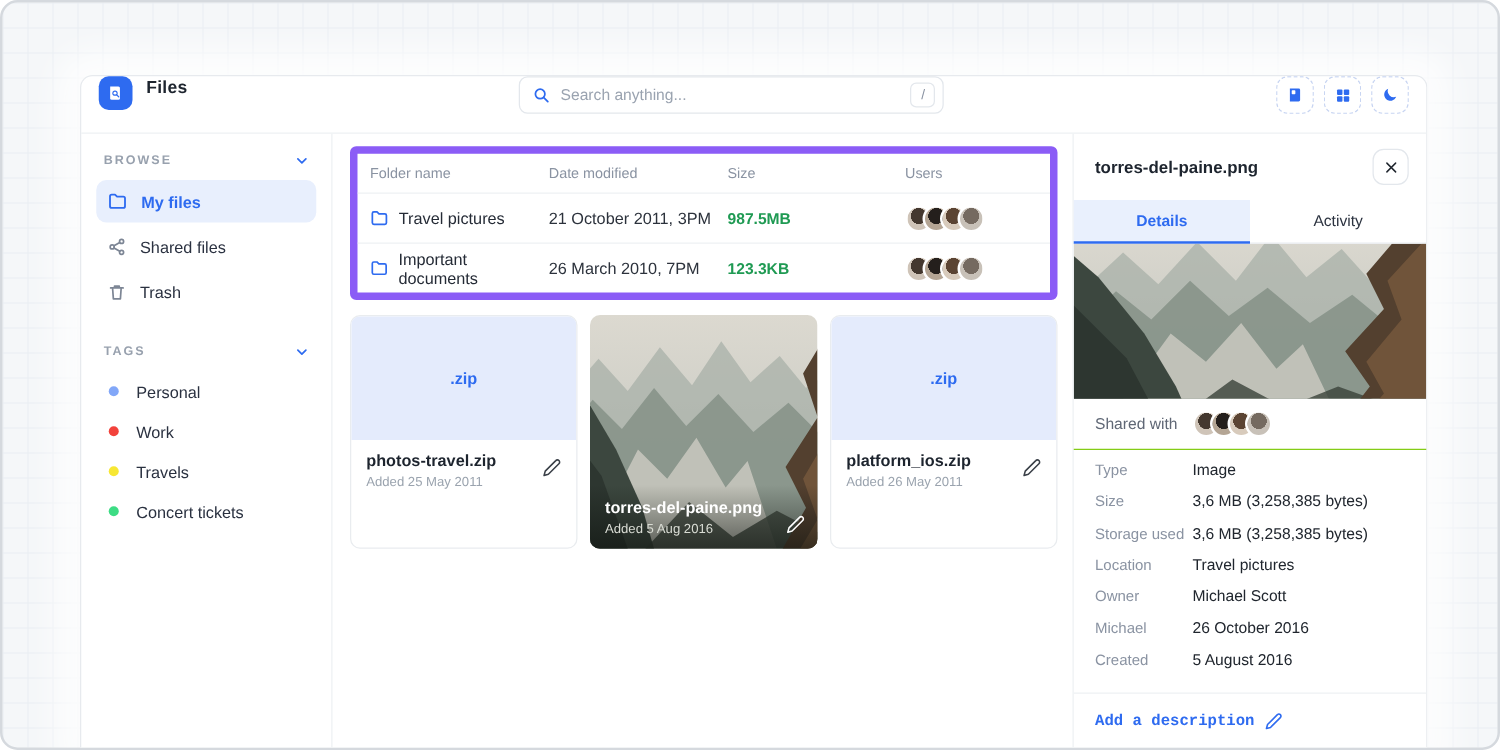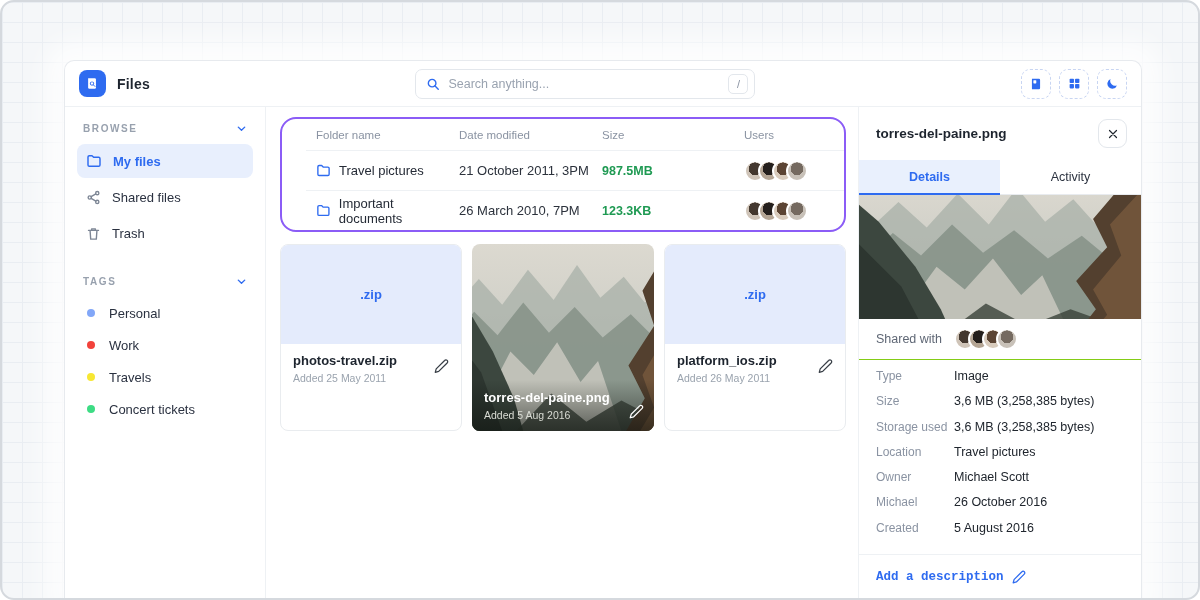--- a/index.html
+++ b/index.html
@@ -21,21 +21,21 @@
     overflow:hidden;
   }
   .window {
     position:absolute; left:62px; top:58px; width:1078px; bottom:-2px;
     background:#fff; border:1px solid #e7eaee; border-bottom:none;
     border-radius:10px 10px 0 0;
     box-shadow:0 0 26px 18px rgba(255,255,255,.85), 0 4px 18px rgba(40,55,80,.05);
     display:flex; flex-direction:column;
   }
   
-  .app-header { height:46px; display:flex; align-items:center; padding:0 14px; border-bottom:1px solid #eef1f4; flex:none; }
+  .app-header { height:46px; display:flex; padding:0 14px; border-bottom:1px solid #eef1f4; flex:none; }
   .logo { width:27px; height:27px; border-radius:8px; background:#2e6bf0; display:flex; align-items:center; justify-content:center; flex:none; }
   .app-title { font-size:14px; font-weight:700; color:#1d242e; margin-left:11px; letter-spacing:.2px; }
   .hspace { flex:1; }
   .search { width:340px; height:30px; border:1px solid #e3e7ec; border-radius:7px; background:#fff; display:flex; align-items:center; padding:0 6px 0 10px; }
   .search input { border:none; outline:none; flex:1; font-size:12.5px; color:#3a424e; margin-left:8px; font-family:inherit; background:transparent; }
   .search input::placeholder { color:#9aa3b0; }
   .slash-badge { width:20px; height:20px; border:1px solid #e3e7ec; border-radius:5px; font-size:11px; color:#8a93a2; display:flex; align-items:center; justify-content:center; }
   .hdr-actions { display:flex; gap:8px; }
   .icon-btn { width:30px; height:30px; border:1px dashed #c8d5f2; border-radius:9px; background:#fff; display:flex; align-items:center; justify-content:center; cursor:pointer; }
   
@@ -43,21 +43,21 @@
   .sidebar { width:201px; flex:none; border-right:1px solid #eef1f4; padding:16px 12px; }
   .sec-head { display:flex; align-items:center; justify-content:space-between; padding:0 6px; margin-bottom:10px; }
   .sec-label { font-size:10px; font-weight:700; letter-spacing:1.6px; color:#98a1ae; }
   .side-item { height:34px; display:flex; align-items:center; gap:11px; padding:0 9px; border-radius:8px; font-size:13px; color:#2a3140; cursor:pointer; margin-bottom:2px; }
   .side-item.active { background:#e8effd; color:#2e6bf0; font-weight:600; }
   .tags-head { margin-top:26px; }
   .tag-item { height:32px; display:flex; align-items:center; gap:14px; padding:0 10px; font-size:13px; color:#2a3140; cursor:pointer; }
   .tag-dot { width:8px; height:8px; border-radius:50%; flex:none; }
   
   .main { flex:1; min-width:0; padding:10px 12px 0 14px; }
-  .file-table { border:2px solid #8b5cf6; border-radius:16px; overflow:hidden; background:#fff;padding-left:24px; }
+  .file-table { border:6px solid #8b5cf6; border-radius:5px; overflow:hidden; background:#fff; }
   .t-row { display:grid; grid-template-columns:143px 143px 142px 1fr; align-items:center; padding-left:10px; }
   .t-head { height:31px; }
   .t-head span { font-size:11.5px; color:#8a93a2; }
   .t-body { height:40px; border-top:1px solid #eef1f4; cursor:pointer; }
   .cell-name { display:flex; align-items:center; gap:8px; font-size:13px; color:#252b36; }
   .cell-date { font-size:13px; color:#2c323c; }
   .cell-size { font-size:12.5px; font-weight:700; }
   
   .avatars { display:flex; }
   .avatar { width:22px; height:22px; border-radius:50%; border:2px solid #fff; flex:none; }

